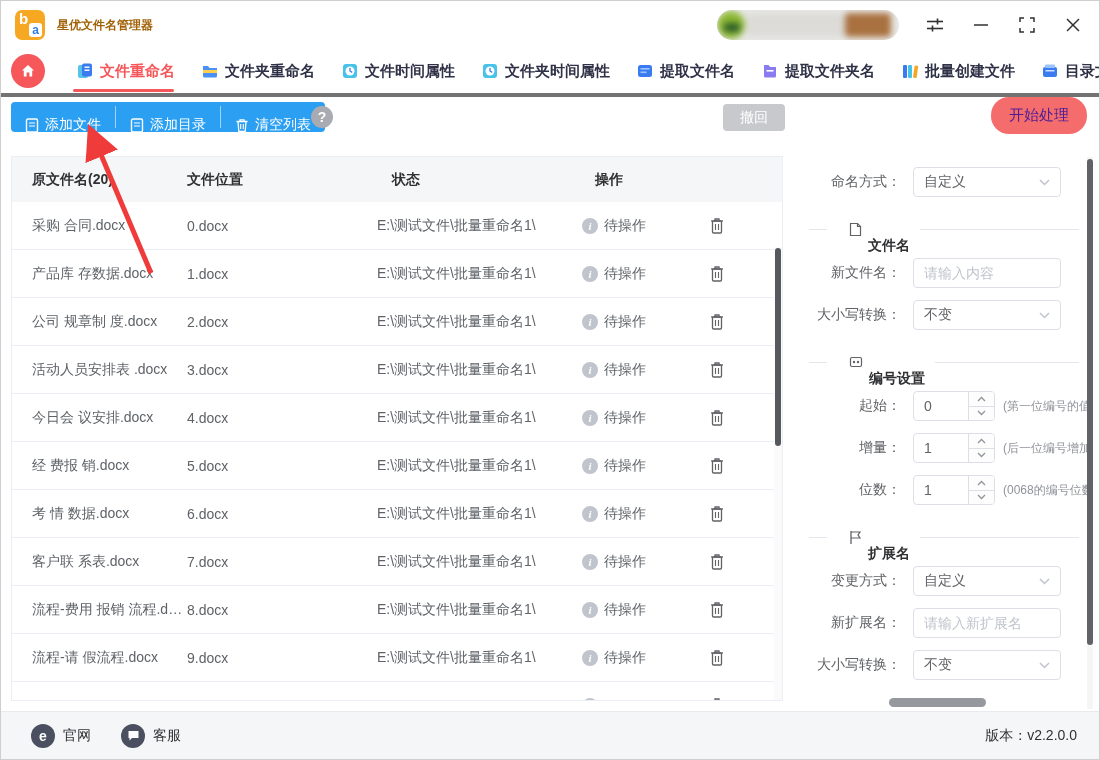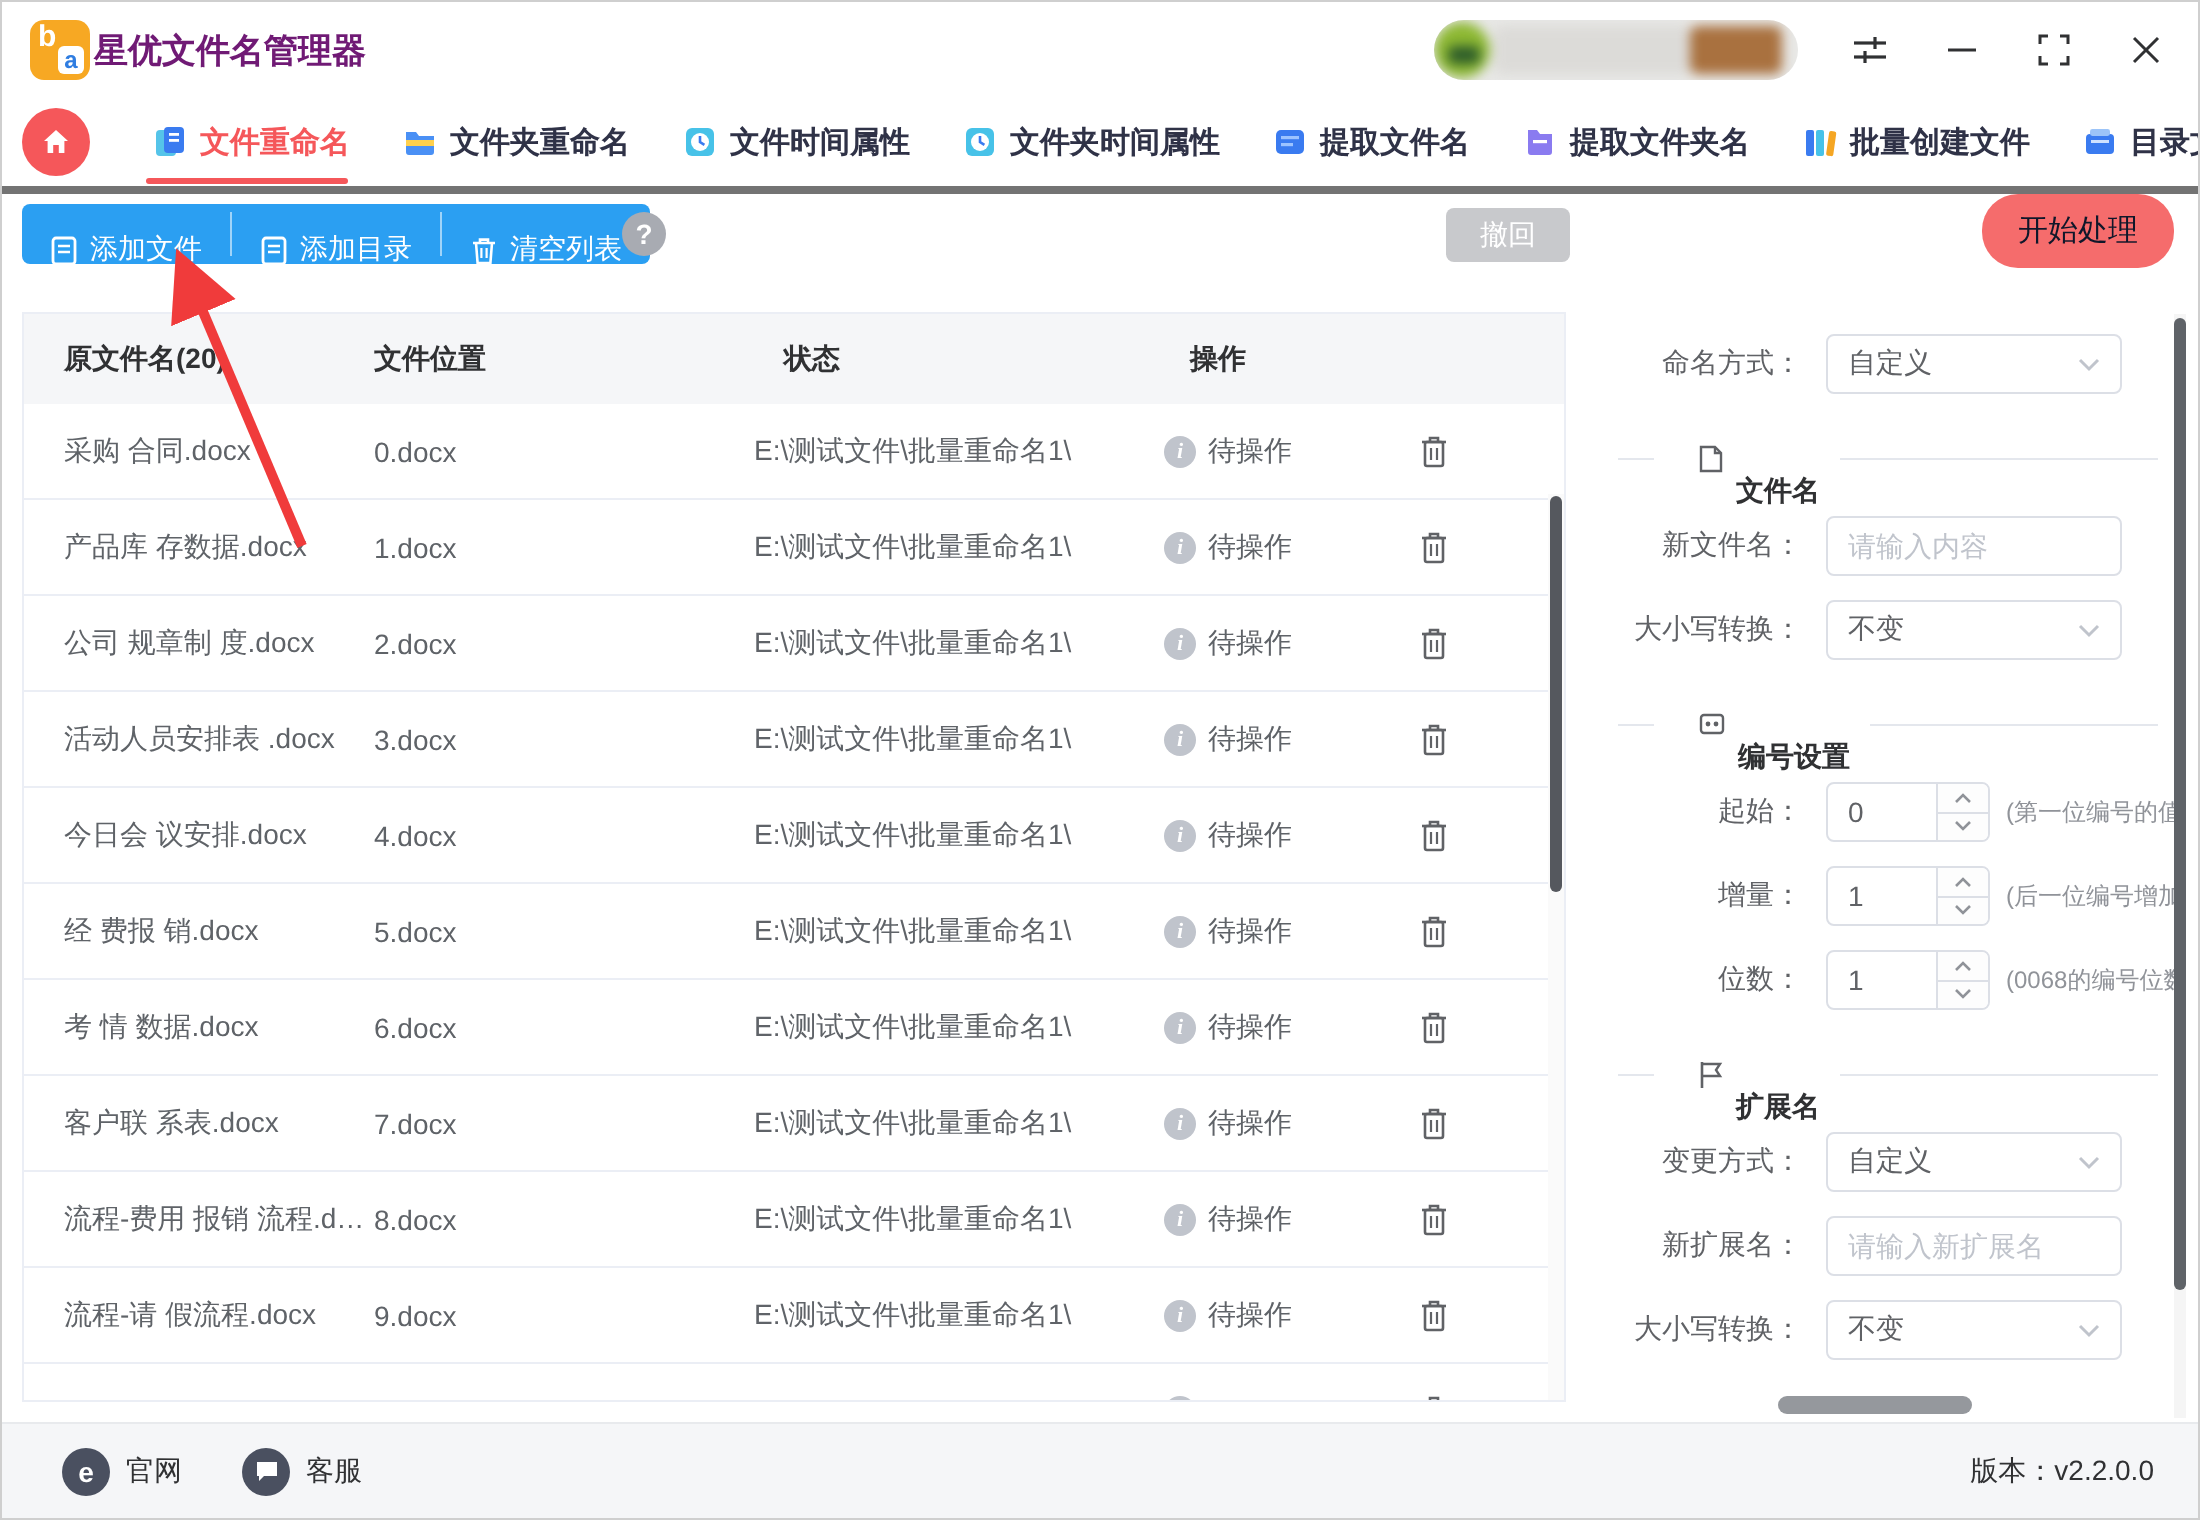--- a/index.html
+++ b/index.html
@@ -4,21 +4,21 @@
 <style>
   html,body{margin:0;padding:0;background:#e9e9e9;}
   .app{position:relative;width:1100px;height:760px;background:#ffffff;
        font-family:"Liberation Sans",sans-serif;overflow:hidden;border:1px solid #cfcfcf;box-sizing:border-box;}
   
   .titlebar{position:absolute;left:0;top:0;width:100%;height:48px;display:flex;align-items:center;}
   .applogo{position:relative;width:30px;height:30px;margin-left:14px;background:#f7a823;border-radius:7px;flex:0 0 auto;}
   .applogo .b{position:absolute;left:4px;top:0px;color:#fff;font-weight:bold;font-size:15px;}
   .applogo .asq{position:absolute;right:3px;bottom:3px;width:13px;height:14px;background:#fff;border-radius:3px;
                 color:#2f7de1;font-weight:bold;font-size:12px;text-align:center;line-height:14px;}
-  .apptitle{margin-left:2px;font-size:17px;font-weight:bold;color:#701a75;}
+  .apptitle{margin-left:12px;font-size:12px;font-weight:bold;color:#a16207;}
   .tb-right{position:absolute;right:16px;top:0;height:48px;display:flex;align-items:center;gap:26px;}
   .userchip{width:182px;height:30px;border-radius:15px;overflow:hidden;position:relative;background:#e8e8e6;}
   .userchip .blurwrap{position:absolute;inset:0;filter:blur(3px);}
   .uc-avatar{position:absolute;left:0px;top:1px;width:28px;height:28px;border-radius:50%;background:#8db832;}
   .uc-avatar:after{content:"";position:absolute;left:7px;top:12px;width:16px;height:9px;background:#2e5d2a;border-radius:3px;}
   .uc-mid{position:absolute;left:30px;top:3px;width:100px;height:24px;background:#dcdbd8;border-radius:4px;}
   .uc-end{position:absolute;right:8px;top:3px;width:46px;height:24px;background:#a9713f;border-radius:4px;}
   .winbtn{width:20px;height:20px;display:flex;align-items:center;justify-content:center;cursor:pointer;}
   
   .tabbar{position:absolute;left:0;top:48px;width:100%;height:44px;display:flex;align-items:center;border-bottom:4px solid #737373;background:#fff;}
@@ -31,21 +31,21 @@
   .ticon{width:18px;height:18px;flex:0 0 auto;}
   
   .toolbar{position:absolute;left:0;top:92px;width:100%;height:48px;}
   .btngroup{position:absolute;left:10px;top:9px;height:30px;display:flex;background:#2b9ff2;border-radius:4px;overflow:hidden;}
   .bgbtn{display:flex;align-items:center;gap:6px;padding:0 14px;color:#fff;font-size:14px;cursor:pointer;white-space:nowrap;margin-top:16px;}
   .bgsep{width:1px;background:rgba(255,255,255,.55);margin:4px 0;}
   .helpbtn{position:absolute;left:310px;top:13px;width:22px;height:22px;border-radius:50%;background:#a8abb2;color:#fff;
            font-size:14px;font-weight:bold;display:flex;align-items:center;justify-content:center;cursor:pointer;}
   .undobtn{position:absolute;left:722px;top:11px;width:62px;height:27px;background:#c8c9cc;color:#fff;font-size:14px;
            border-radius:4px;display:flex;align-items:center;justify-content:center;cursor:pointer;}
-  .startbtn{position:absolute;right:12px;top:4px;width:96px;height:37px;background:#f56c6c;color:#0f172a;font-size:15px;
+  .startbtn{position:absolute;right:12px;top:4px;width:96px;height:37px;background:#f56c6c;color:#4c1d95;font-size:15px;
             border-radius:18px;display:flex;align-items:center;justify-content:center;cursor:pointer;}
   
   .tablebox{position:absolute;left:10px;top:155px;width:772px;height:545px;border:1px solid #ebeef5;box-sizing:border-box;background:#fff;}
   .thead{display:grid;grid-template-columns:175px 190px 190px 110px 1fr;height:45px;background:#f5f6f8;
          align-items:center;font-size:14px;font-weight:bold;color:#303133;}
   .thead .hc{display:flex;align-items:center;gap:6px;}
   .hc.c1{padding-left:20px;}
   .hc.c4{padding-left:15px;}
   .hc.c5{justify-content:center;padding-right:26px;}
   .tbody{position:relative;height:498px;overflow:hidden;}

